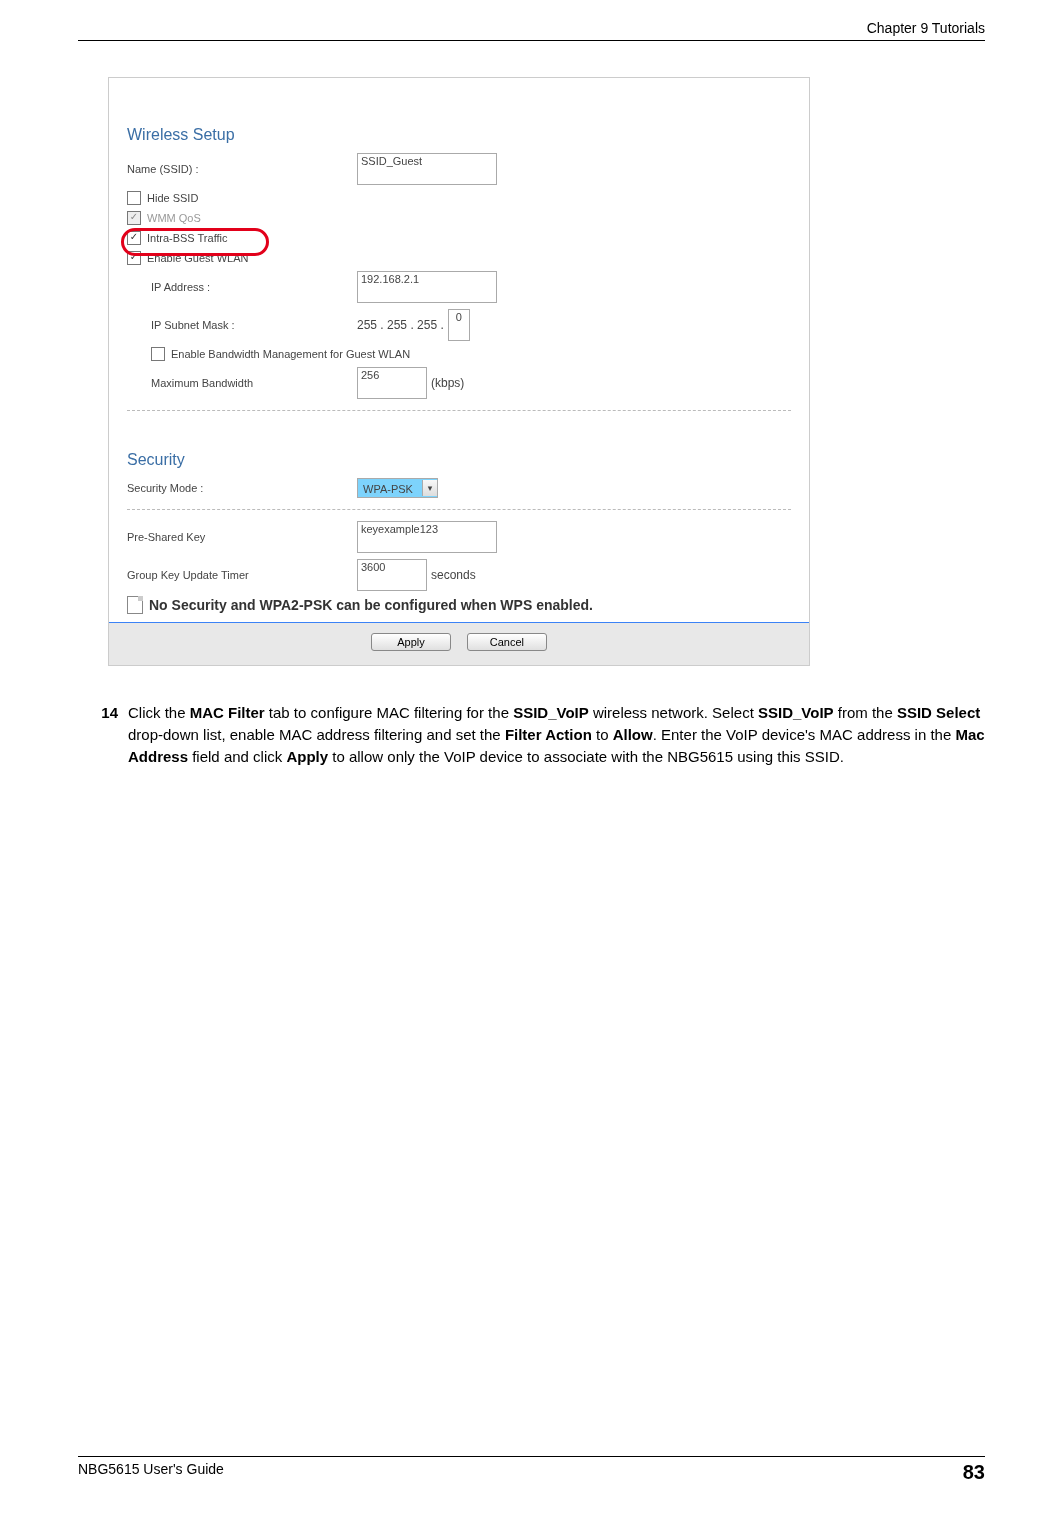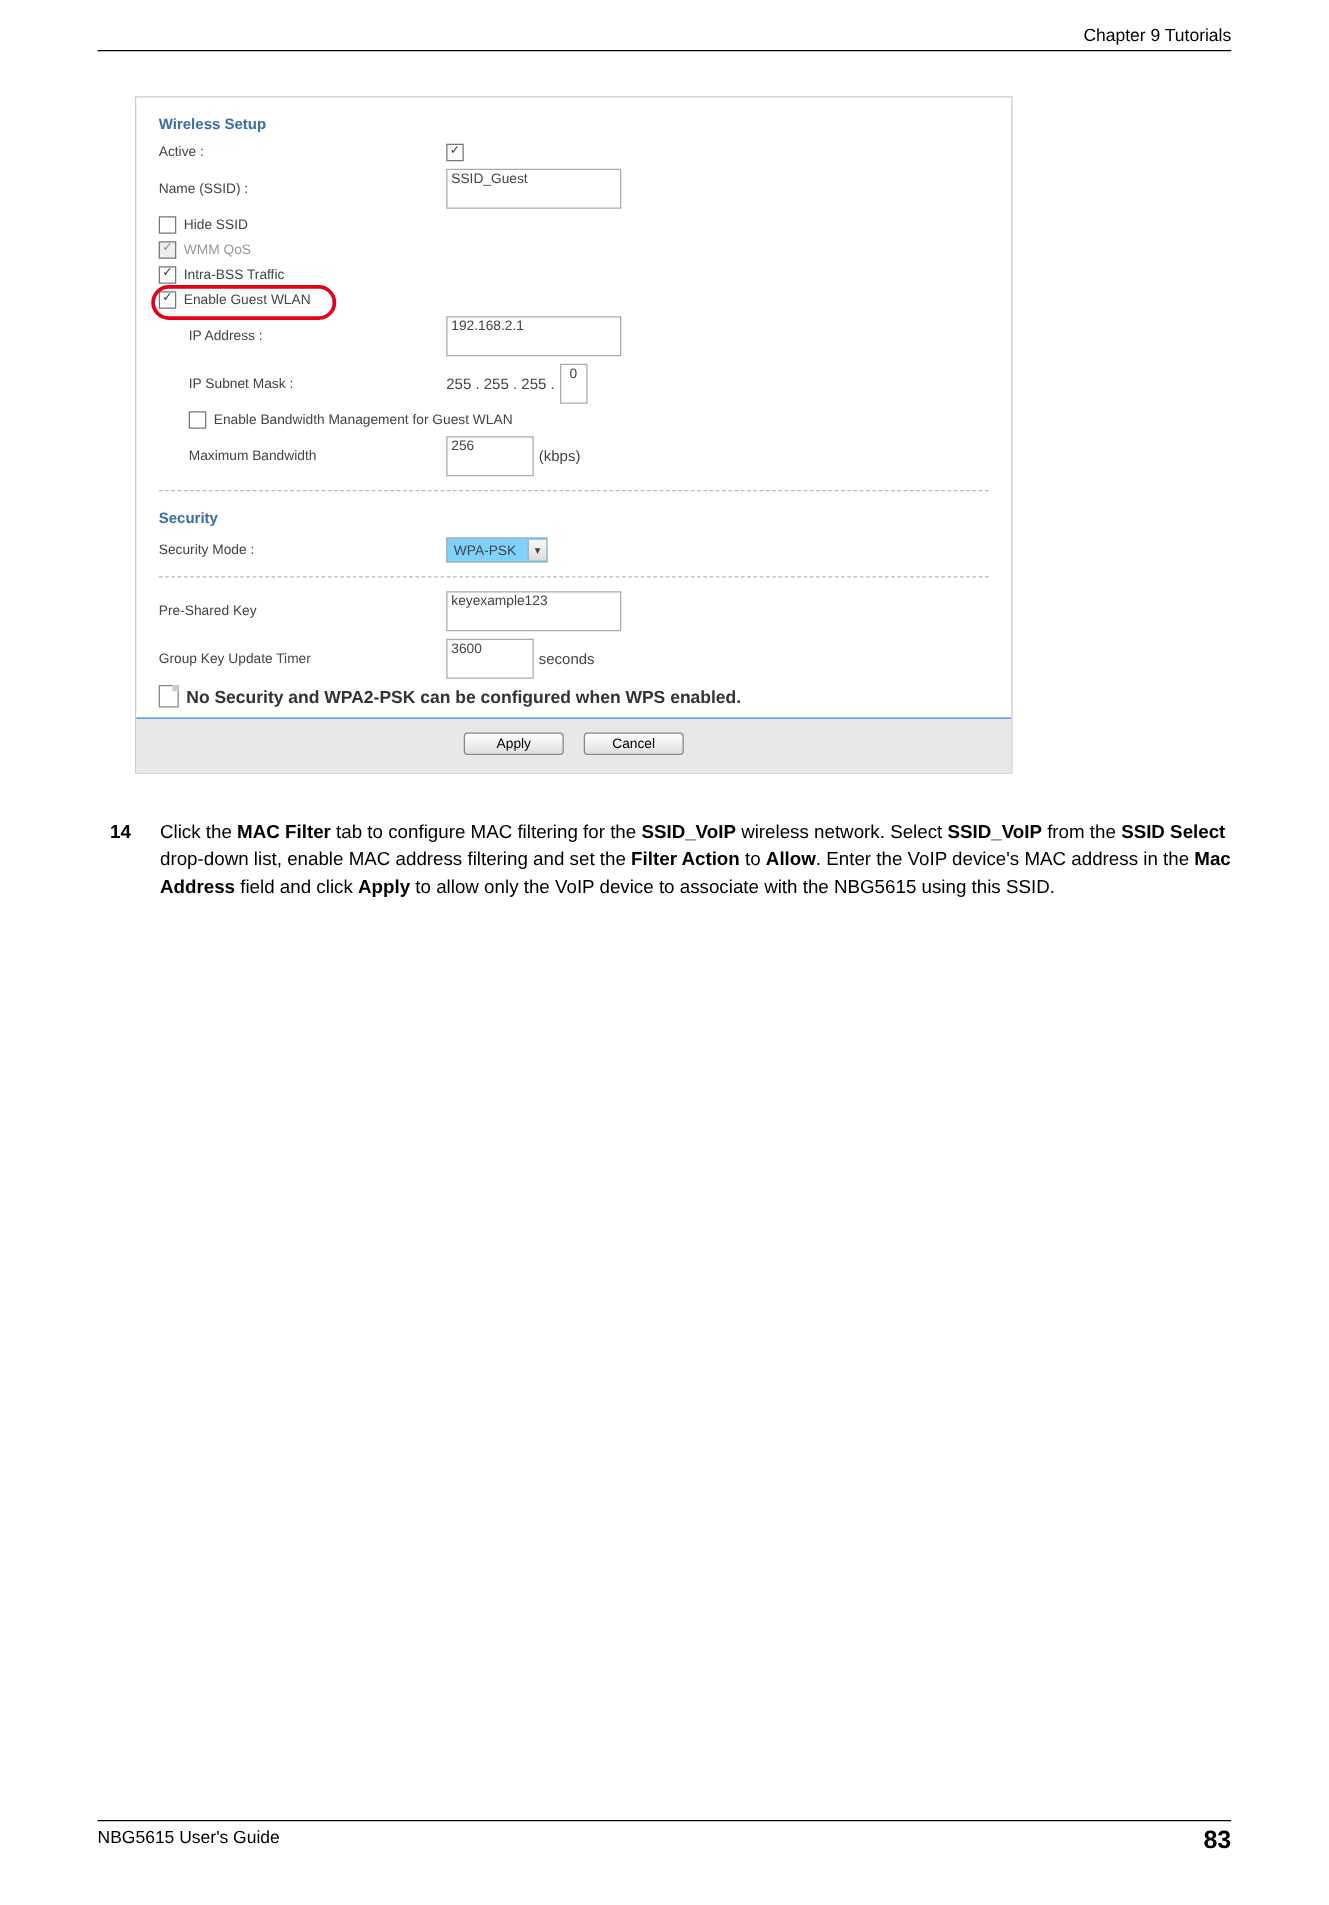--- a/index.html
+++ b/index.html
@@ -37,23 +37,24 @@
     background: #fff;
     position: relative;
   }
   .shot-inner {
     padding: 8px 18px 0 18px;
     font-size: 11px;
     color: #444;
   }
   .sect-title {
     color: #3a6ea5;
-    font-weight: bold;
-    font-size: 12px;
+    font-weight: normal;
+    font-size: 16px;
     padding: 6px 0 6px 0;
+    margin-top: 34px;
   }
   .row {
     display: flex;
     align-items: center;
     padding: 3px 0;
   }
   .row .lbl {
     width: 230px;
   }
   .row .lbl.indent {
@@ -163,21 +164,21 @@
   
   .step {
     display: flex;
     font-size: 15px;
     line-height: 1.45;
     margin-left: 10px;
   }
   .step .num {
     width: 30px;
     font-weight: bold;
-    text-align: left;
+    text-align: right;
     padding-right: 10px;
     flex: 0 0 30px;
   }
   .step .body { flex: 1; }
   
   .page-footer {
     position: absolute;
     left: 78px; right: 78px;
     bottom: 40px;
   }
@@ -197,24 +198,20 @@
   <div class="header-right">Chapter 9 Tutorials</div>
   <hr class="header-rule">
 
   <div class="shot-wrap">
     <div class="shot">
       <div class="highlight-oval"></div>
       <div class="shot-inner">
 
         <div class="sect-title">Wireless Setup</div>
 
-        <div class="row">
-          <span class="lbl">Active :</span>
-          <span class="cb checked"></span>
-        </div>
 
         <div class="row">
           <span class="lbl">Name (SSID) :</span>
           <span class="tinput" style="width:140px">SSID_Guest</span>
         </div>
 
         <div class="row">
           <span class="cb"></span>
           <span>Hide SSID</span>
         </div>

